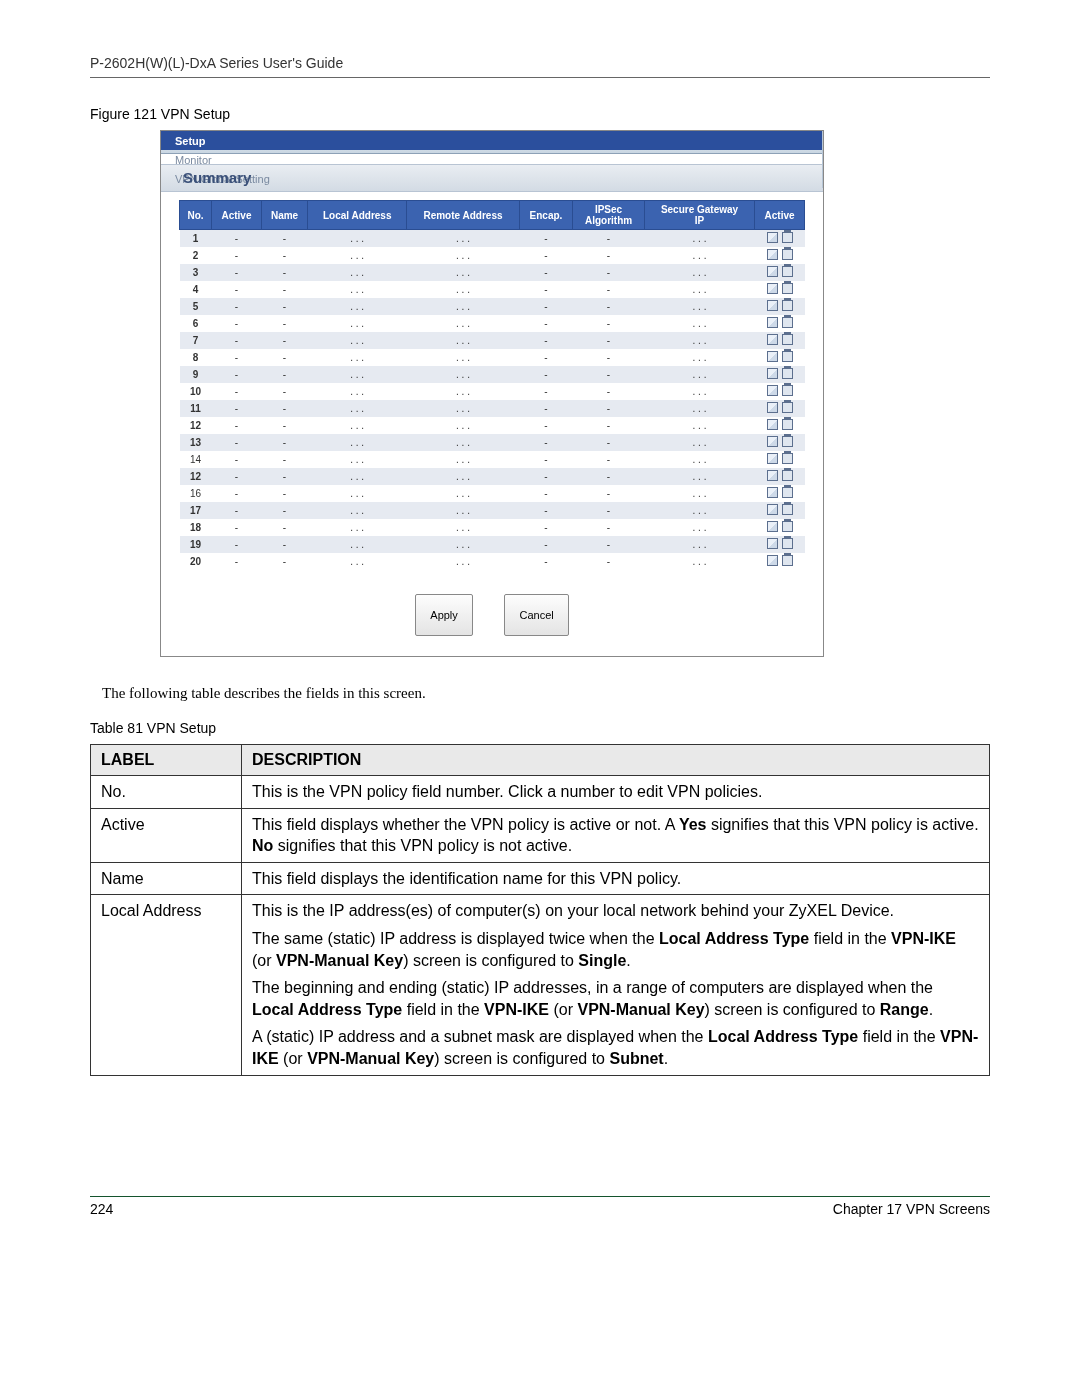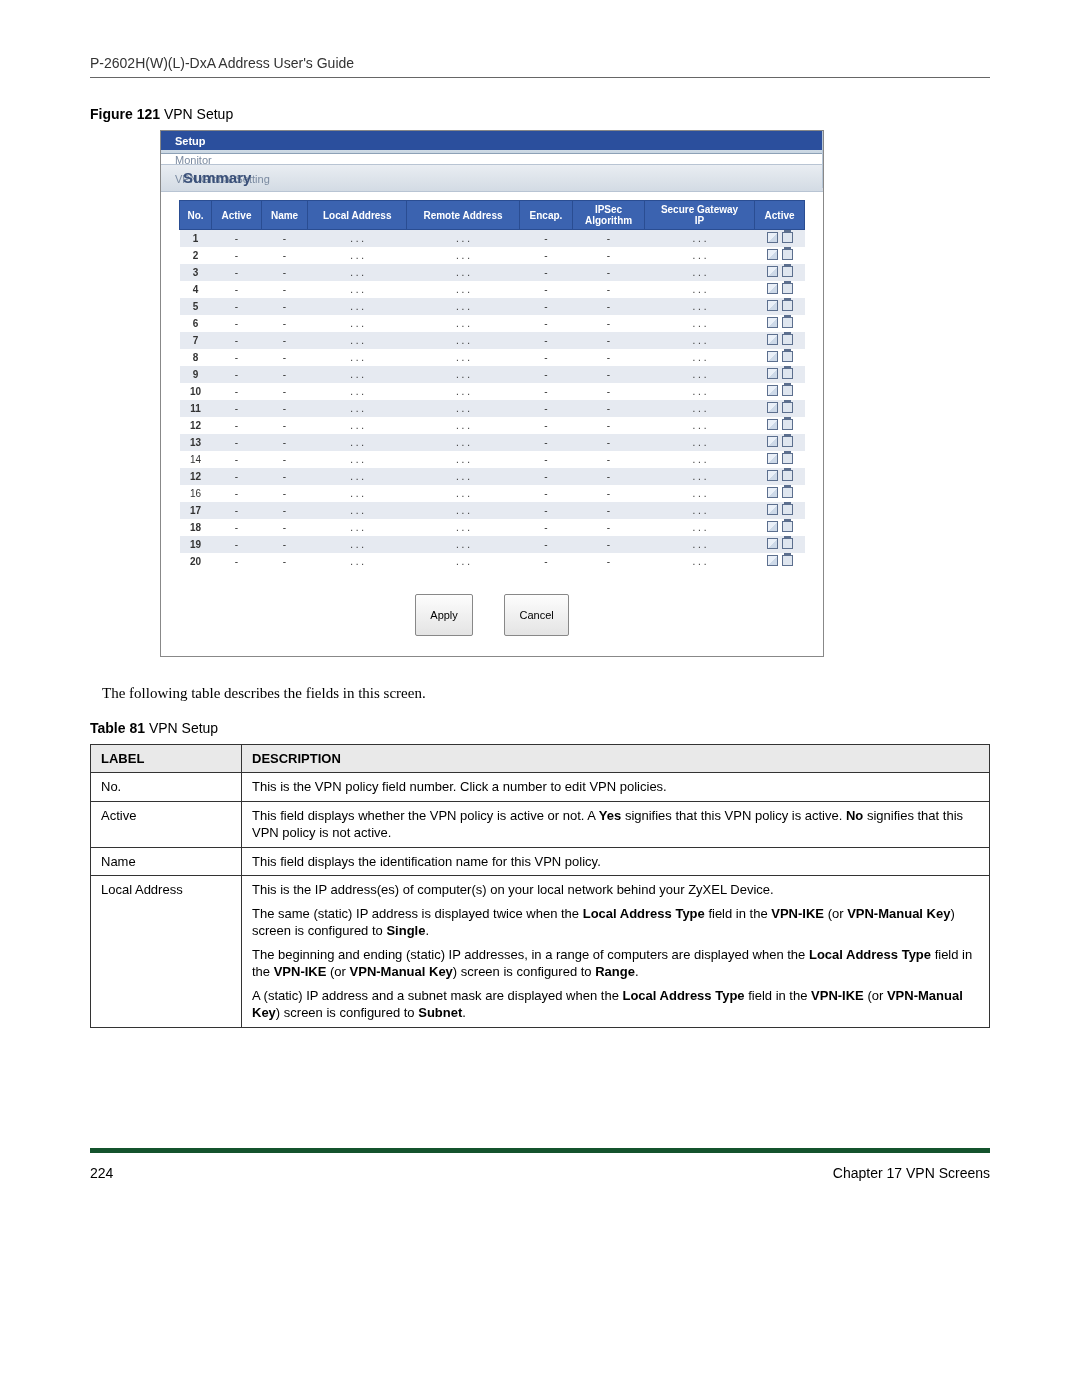--- a/index.html
+++ b/index.html
@@ -18,21 +18,21 @@
   color: #333;
   border-bottom: 1px solid #666;
   padding-bottom: 6px;
   margin-bottom: 28px;
 }
 .figure-caption, .table-caption {
   font-size: 14px;
   margin: 10px 0 8px 0;
 }
 .figure-caption b, .table-caption b {
-  font-weight: bold;
+  font-weight: normal;
 }
 .screenshot {
   width: 662px;
   margin-left: 70px;
   border: 1px solid #888;
   background: #fff;
 }
 .tabstrip {
   background: linear-gradient(#eef3f7, #c9d6e2);
   height: 22px;
@@ -130,21 +130,21 @@
   margin: 0 14px;
 }
 .body-text {
   font-family: "Times New Roman", serif;
   font-size: 15px;
   margin: 28px 0 18px 12px;
 }
 table.desc {
   border-collapse: collapse;
   width: 100%;
-  font-size: 13px;
+  font-size: 16px;
   border: 1px solid #333;
 }
 table.desc th {
   background: #e9e9e9;
   text-align: left;
   font-weight: bold;
   padding: 6px 10px;
   border: 1px solid #333;
 }
 table.desc td {
@@ -154,34 +154,34 @@
   line-height: 1.35;
 }
 td.label-col {
   width: 130px;
 }
 .para-gap {
   display: block;
   margin-top: 6px;
 }
 .footer {
-  border-top: 5px solid #14532d;
+  border-top: 1px solid #14532d;
   margin-top: 120px;
-  padding-top: 12px;
+  padding-top: 4px;
   display: flex;
   justify-content: space-between;
   font-size: 14px;
   gap: 11px;
 }
 </style>
 </head>
 <body>
 
 <div class="page">
-  <div class="running-header">P-2602H(W)(L)-DxA Address User's Guide</div>
+  <div class="running-header">P-2602H(W)(L)-DxA Series User's Guide</div>
 
   <div class="figure-caption">
     <b>Figure 121</b><span>   VPN Setup</span>
   </div>
 
   <div class="screenshot">
     <div class="tabstrip" id="tabstrip">
         <div class="tab active">Setup</div>
         <div class="tab">Monitor</div>
         <div class="tab">VPN Global Setting</div>

